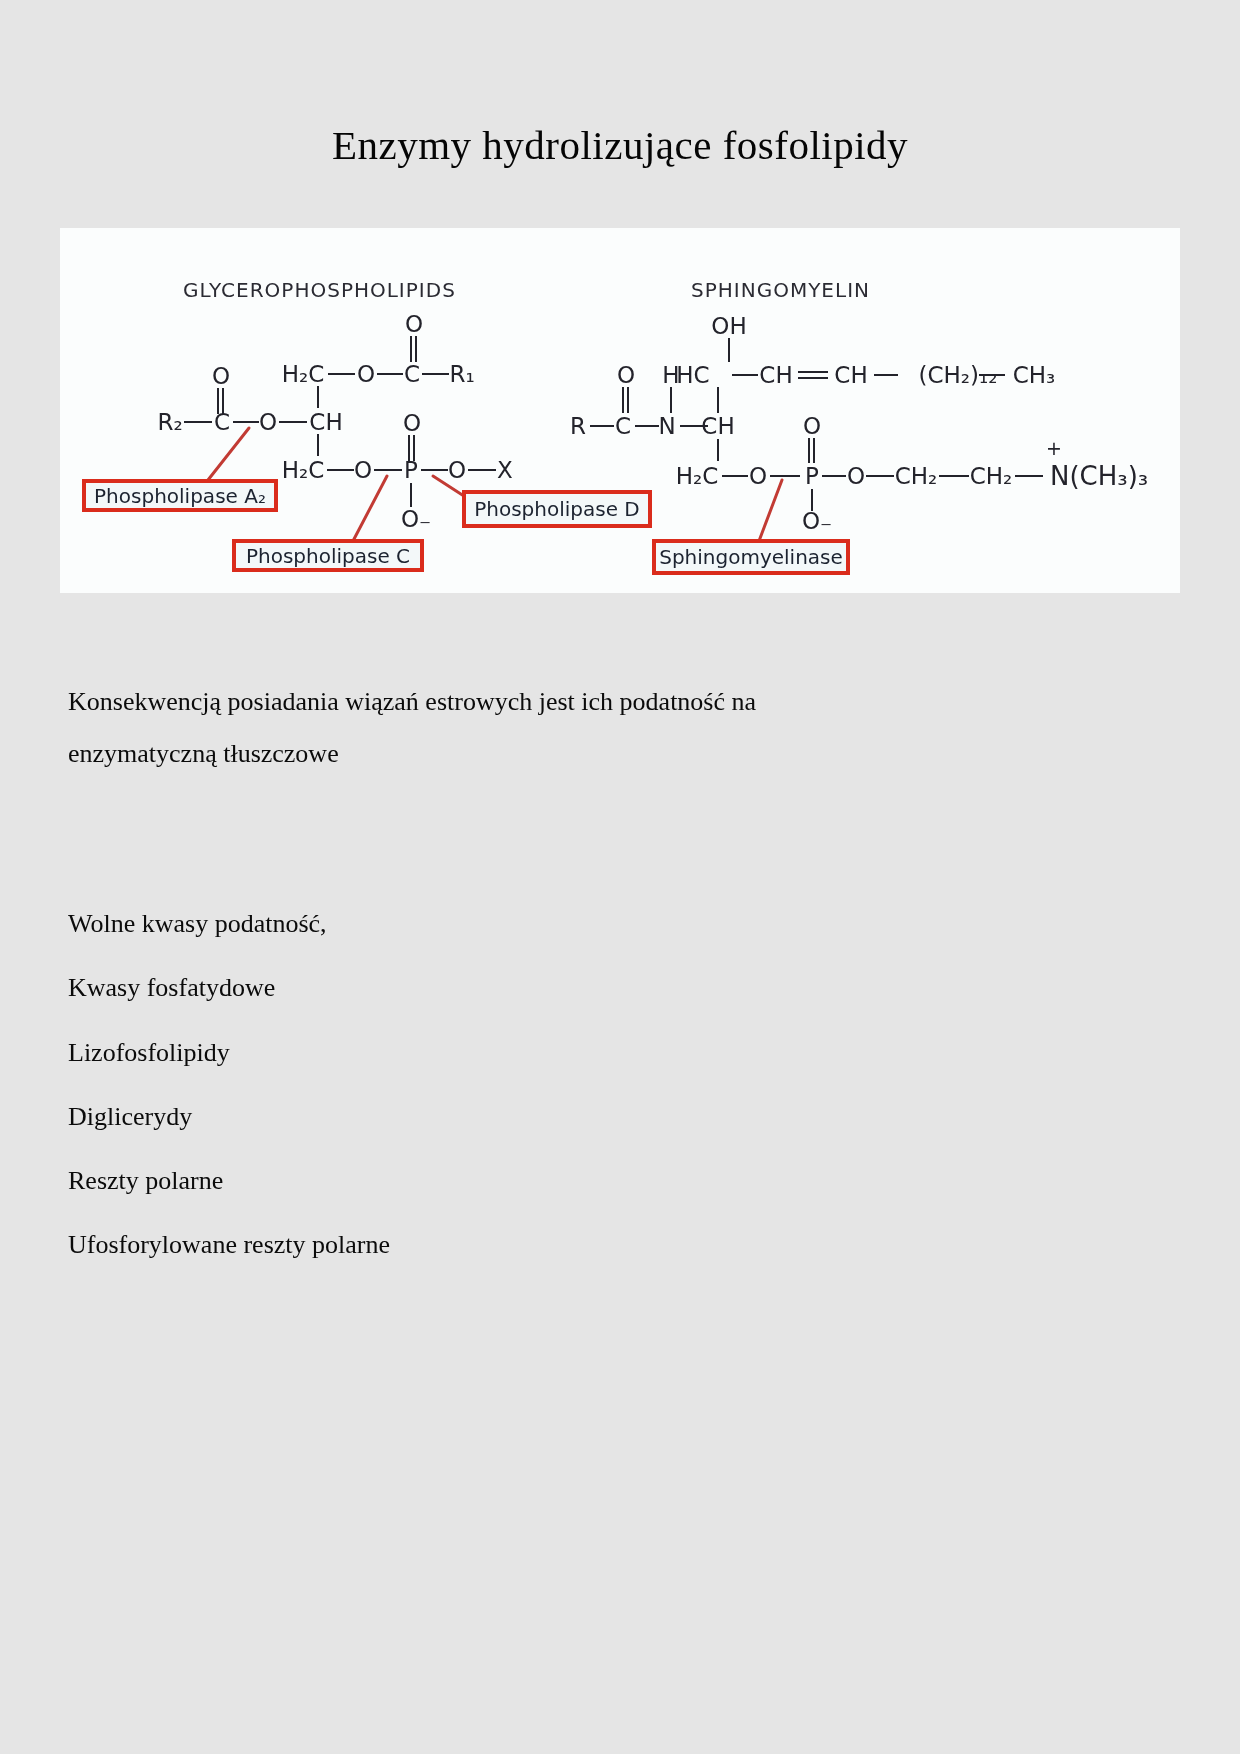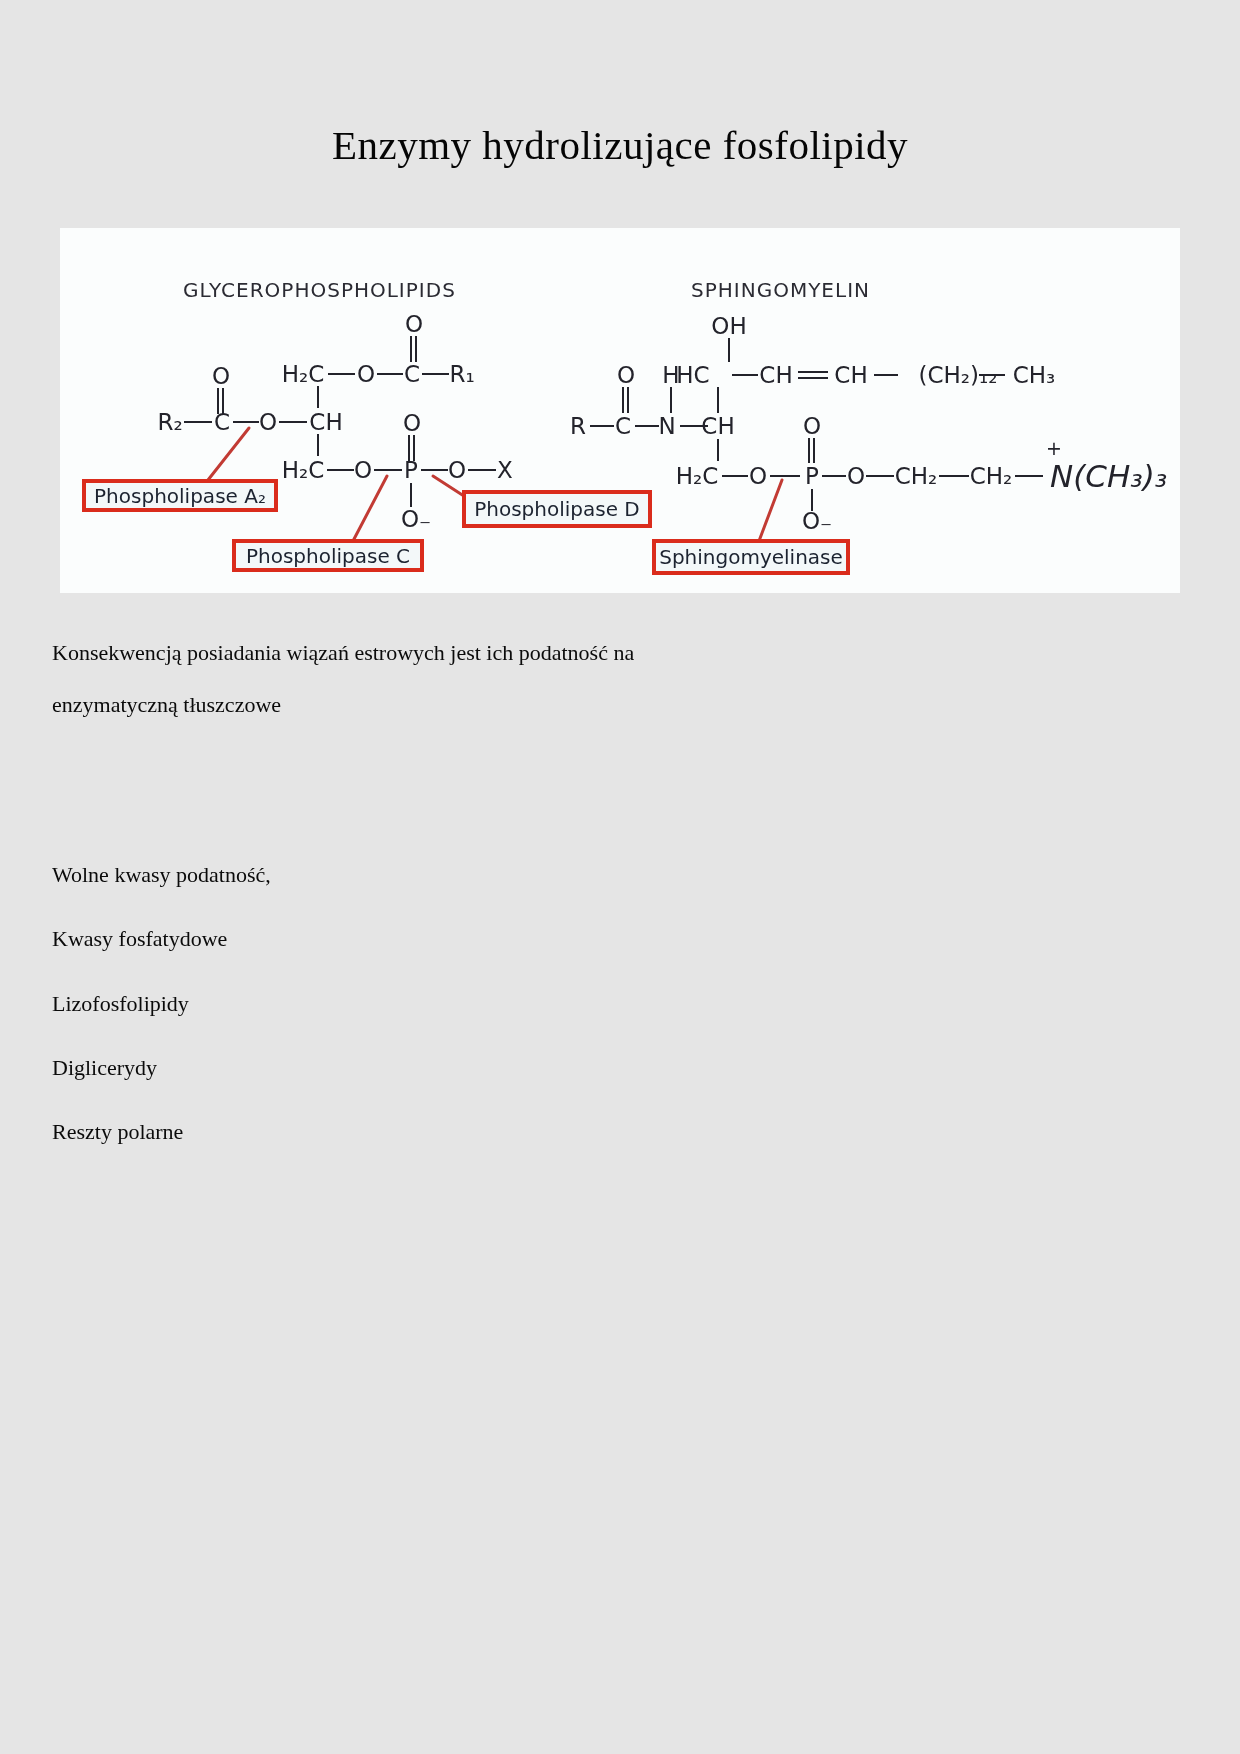--- a/index.html
+++ b/index.html
@@ -6,30 +6,30 @@
   .page{position:relative;width:1240px;height:1754px;background:#e5e5e5;overflow:hidden;
         font-family:"Liberation Serif","DejaVu Serif",serif;color:#0b0b0b;}
   .title{position:absolute;top:121px;left:0;width:100%;text-align:center;
          font-size:41px;color:#050505;letter-spacing:0.5px;}
   
   .diagram{position:absolute;left:70px;top:240px;width:1110px;height:350px;
            font-family:"DejaVu Sans","Liberation Sans",sans-serif;color:#23232b;}
   .scan{position:absolute;left:-10px;top:-12px;width:1120px;height:365px;background:#fbfdfd;}
   .hd{position:absolute;font-size:20px;letter-spacing:1px;color:#2b2b33;white-space:nowrap;}
   .at{position:absolute;transform:translate(-50%,-50%);font-size:23px;white-space:nowrap;color:#23232b;}
-  .atl{position:absolute;transform:translate(0,-50%);font-size:31px;white-space:nowrap;color:#23232b;font-style:italic;}
+  .atl{position:absolute;transform:translate(0,-50%);font-size:26px;white-space:nowrap;color:#23232b;}
   .plus{position:absolute;transform:translate(-50%,-50%);font-size:19px;color:#23232b;}
   .hb{position:absolute;height:2px;background:#23232b;}
   .vb{position:absolute;width:2px;background:#23232b;}
   .dv{position:absolute;width:7px;border-left:2px solid #23232b;border-right:2px solid #23232b;box-sizing:border-box;}
   .dh{position:absolute;height:8px;border-top:2px solid #23232b;border-bottom:2px solid #23232b;box-sizing:border-box;}
   .ebox{position:absolute;box-sizing:border-box;border:4px solid #da2c1c;background:#f3f8f9;
         display:flex;align-items:center;justify-content:center;font-size:20px;color:#1c2330;white-space:nowrap;}
   .rsvg{position:absolute;left:0;top:0;width:1110px;height:350px;}
-  .tline{position:absolute;left:52px;font-size:22px;white-space:nowrap;color:#0b0b0b;}
+  .tline{position:absolute;left:68px;font-size:26px;white-space:nowrap;color:#0b0b0b;margin-top:47px;}
 </style>
 </head>
 <body>
 
 <div class="page">
 
   <div class="title">Enzymy hydrolizujące fosfolipidy</div>
 
   <div class="diagram">
     <div class="scan"></div>
@@ -141,14 +141,15 @@
   </div>
 
   <div class="tline" style="top:640px">Konsekwencją posiadania wiązań estrowych jest ich podatność na</div>
   <div class="tline" style="top:692px">enzymatyczną tłuszczowe</div>
 
   <div class="tline" style="top:862px">Wolne kwasy podatność,</div>
   <div class="tline" style="top:926px">Kwasy fosfatydowe</div>
   <div class="tline" style="top:991px">Lizofosfolipidy</div>
   <div class="tline" style="top:1055px">Diglicerydy</div>
   <div class="tline" style="top:1119px">Reszty polarne</div>
+  <div class="tline" style="top:1183px">Ufosforylowane reszty polarne</div>
 
 </div>
 
 </body></html>

